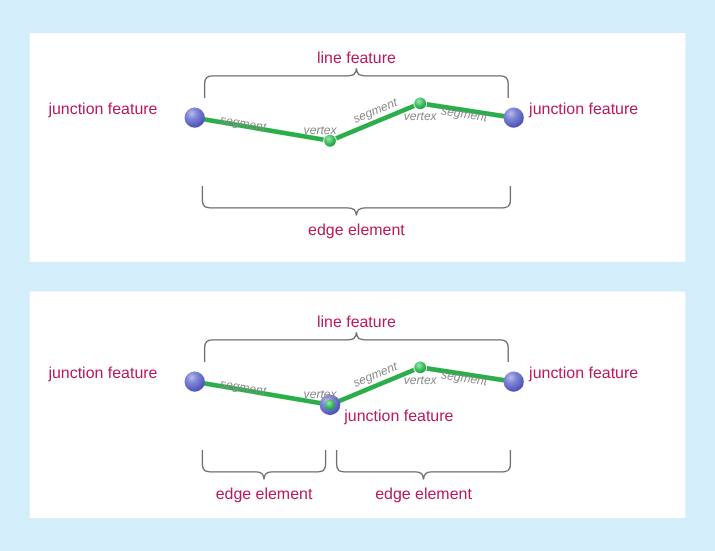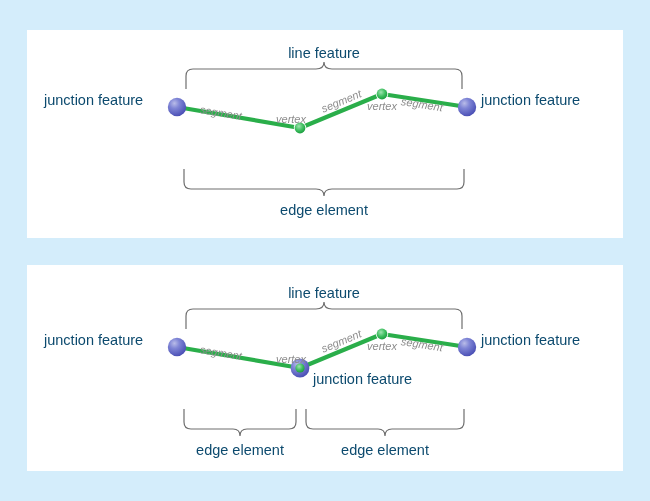--- a/index.html
+++ b/index.html
@@ -31,21 +31,21 @@
     position: absolute;
     left: 0;
     top: 0;
     width: 650px;
     height: 501px;
     pointer-events: none;
   }
 
   .lbl {
     position: absolute;
-    color: #0c4a6e;
+    color: #be185d;
     font-size: 14.5px;
     line-height: 1;
     white-space: nowrap;
   }
   .lbl-center {
     transform: translateX(-50%);
   }
   .ital {
     position: absolute;
     color: #8c8c8c;

